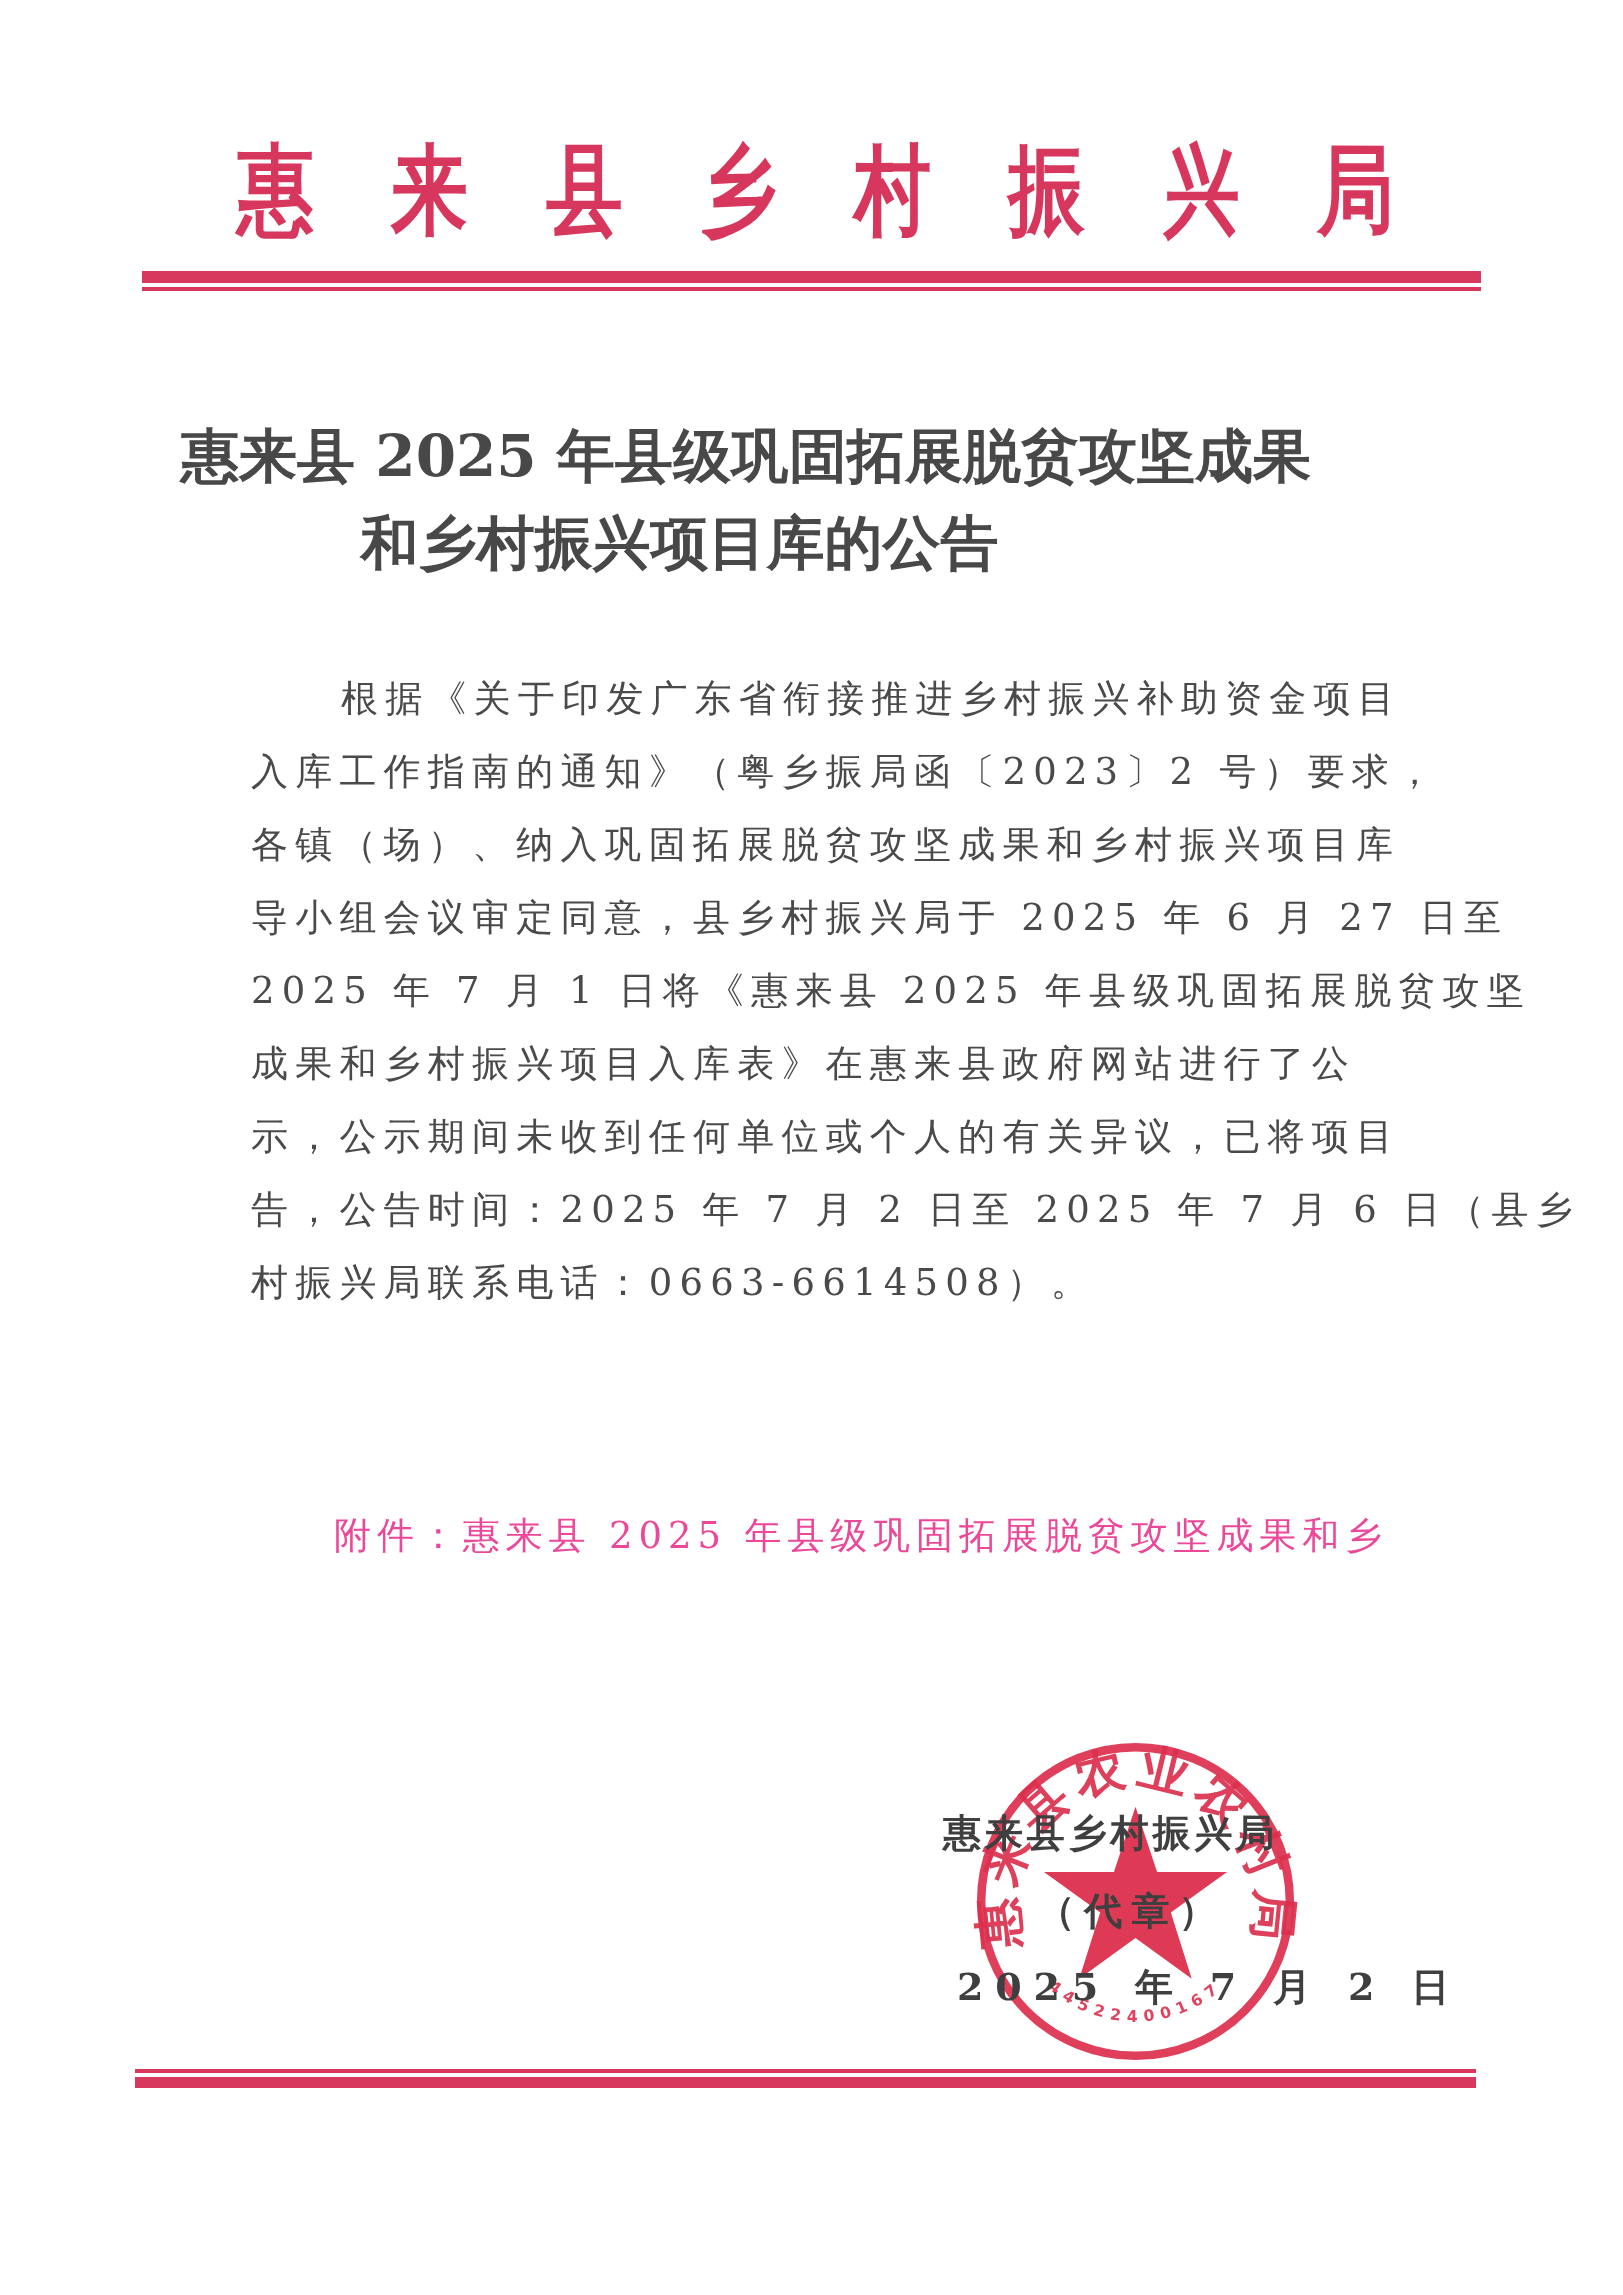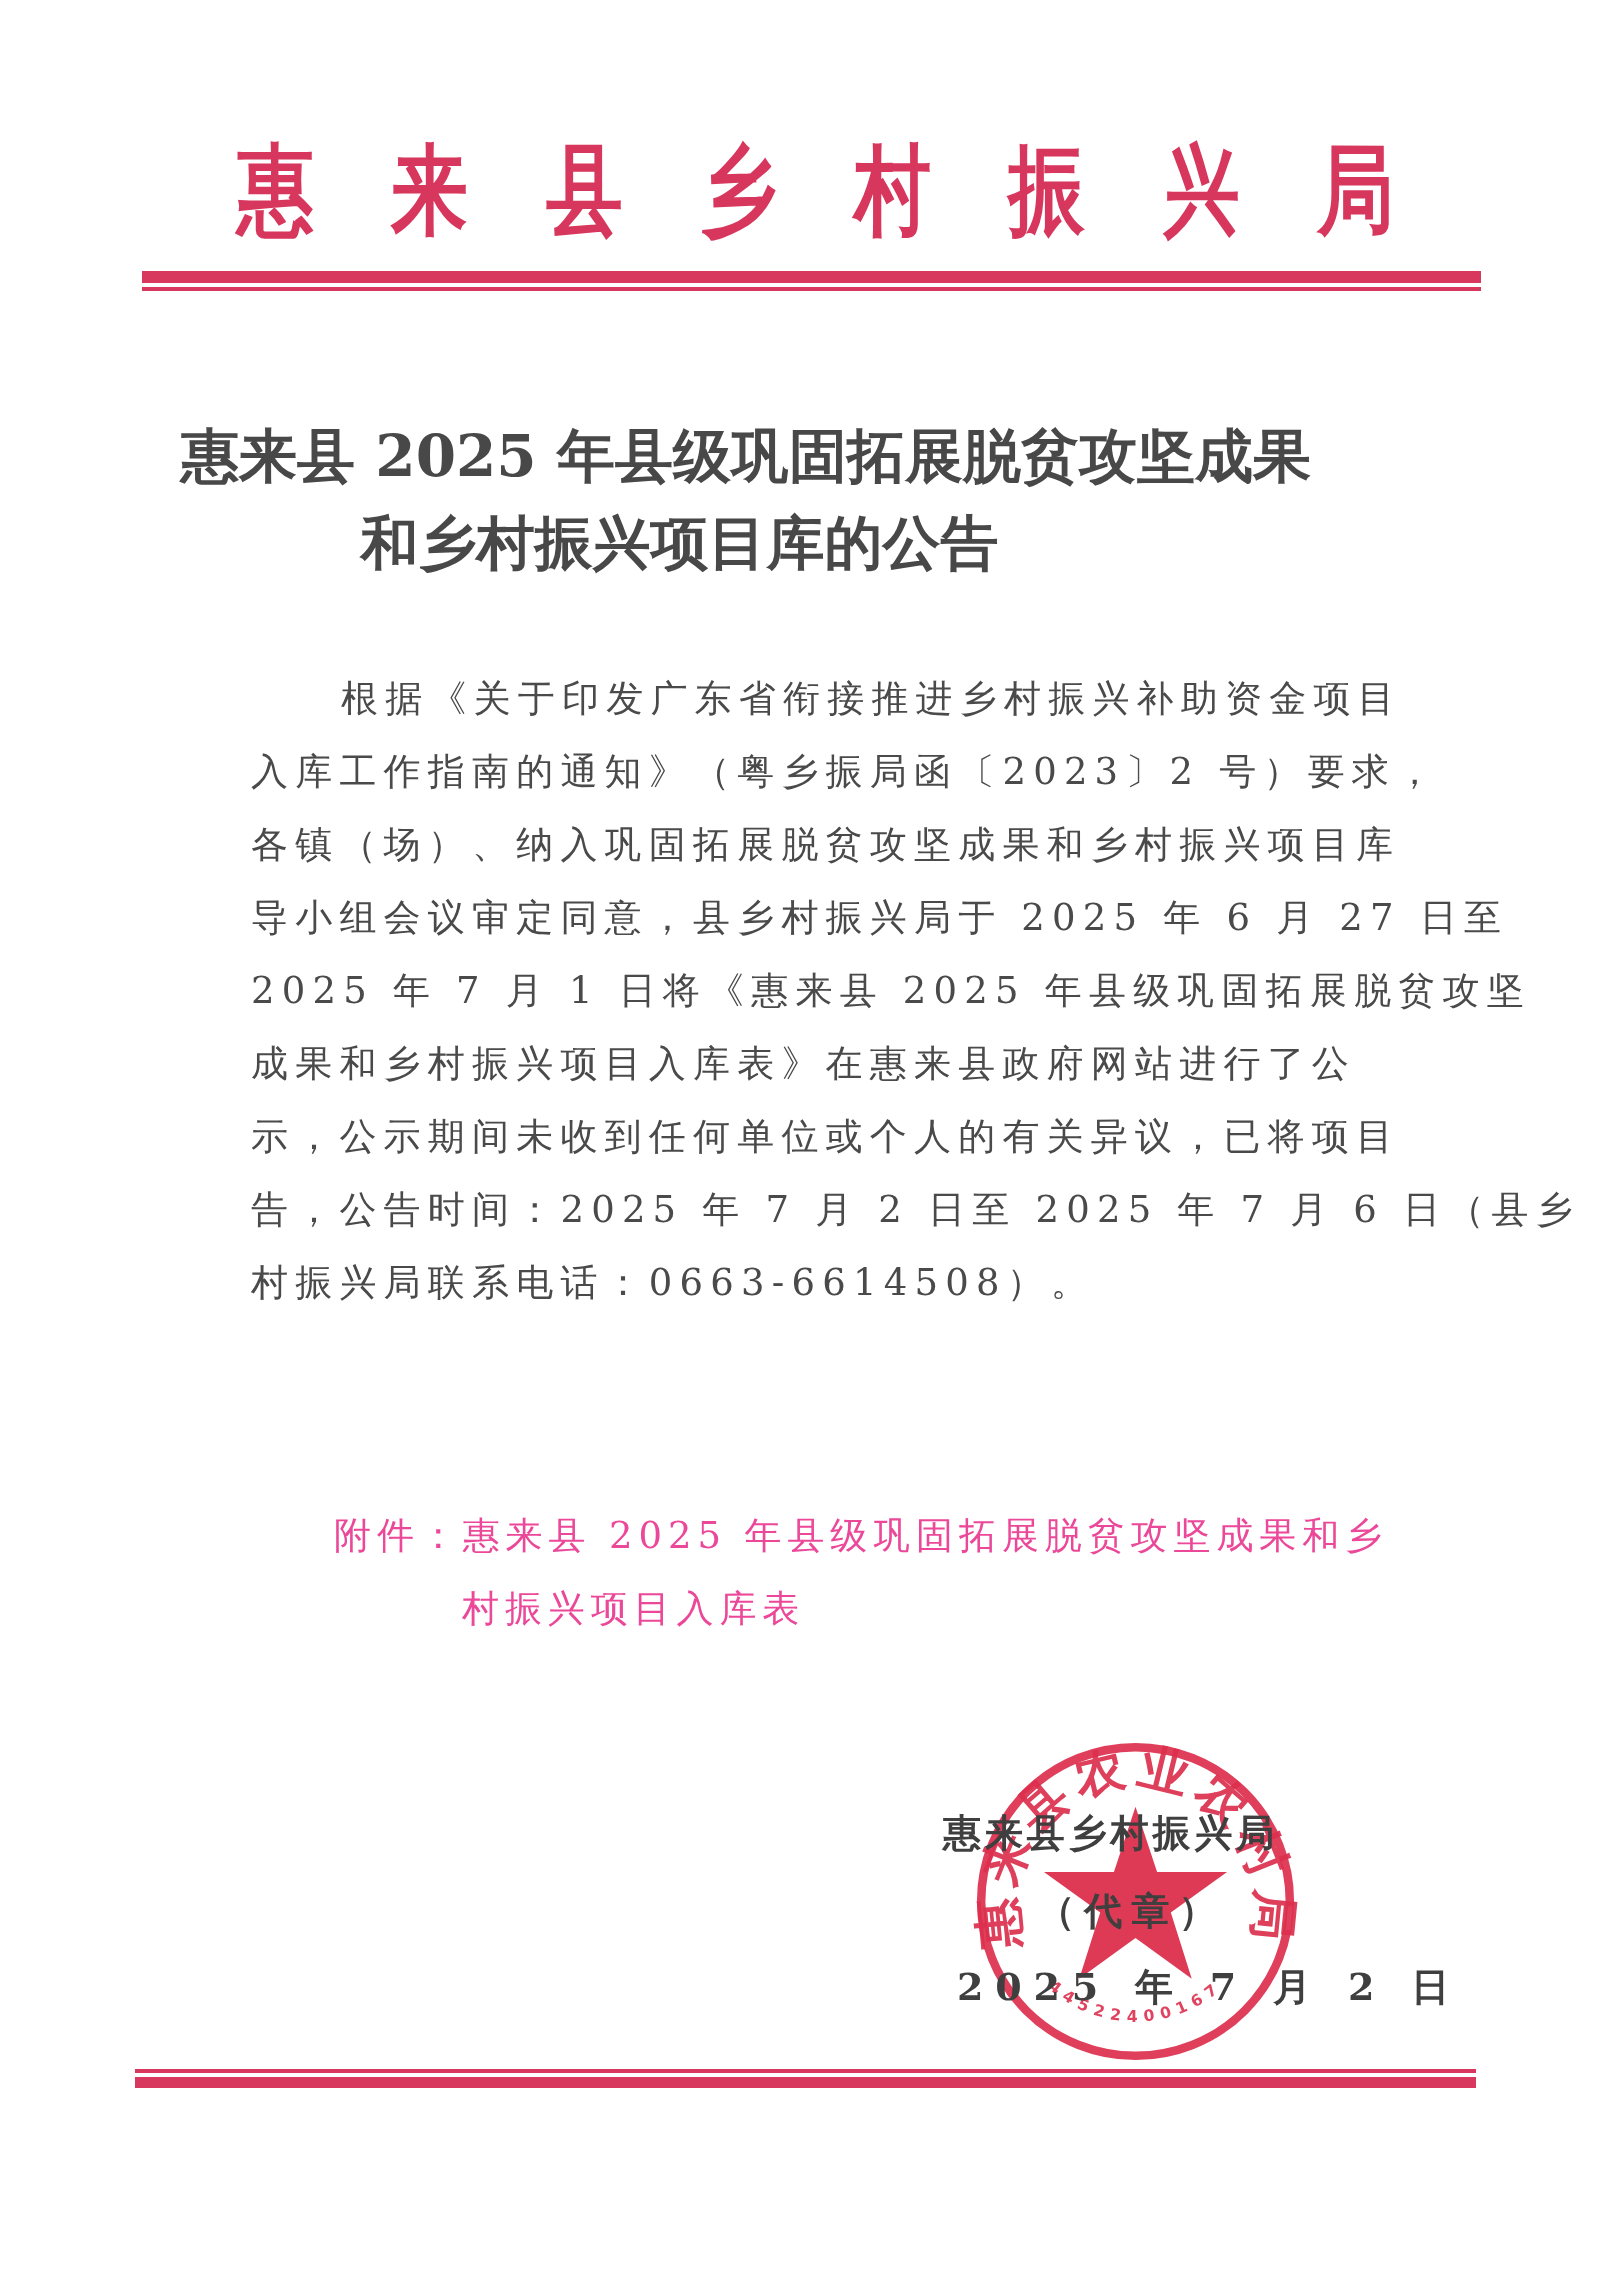--- a/index.html
+++ b/index.html
@@ -73,21 +73,20 @@
   <span class="ln">导小组会议审定同意，县乡村振兴局于 2025 年 6 月 27 日至</span>
   <span class="ln">2025 年 7 月 1 日将《惠来县 2025 年县级巩固拓展脱贫攻坚</span>
   <span class="ln">成果和乡村振兴项目入库表》在惠来县政府网站进行了公</span>
   <span class="ln">示，公示期间未收到任何单位或个人的有关异议，已将项目</span>
   <span class="ln">告，公告时间：2025 年 7 月 2 日至 2025 年 7 月 6 日（县乡</span>
   <span class="ln">村振兴局联系电话：0663-6614508）。</span>
 </div>
 
 <div class="abs attach">
   <span class="ln">附件：惠来县 2025 年县级巩固拓展脱贫攻坚成果和乡</span>
-  <span class="ln ln2">村振兴项目入库表</span>
 </div>
 
 <div class="abs seal">
   <svg width="327" height="327" viewBox="0 0 500 500">
     <defs>
       <path id="sealArcTop" d="M 80 330 A 185 185 0 1 1 420 330"></path>
       <path id="sealArcBottom" d="M 95 360 A 200 200 0 0 0 405 360"></path>
     </defs>
     <circle cx="250" cy="250" r="236" fill="none" stroke="#dc2f4d" stroke-width="13" opacity="0.92"></circle>
     <polygon points="250,105 283,205 390,205 304,267 336,368 250,306 164,368 196,267 110,205 217,205" fill="#dc2f4d" opacity="0.95"></polygon>

